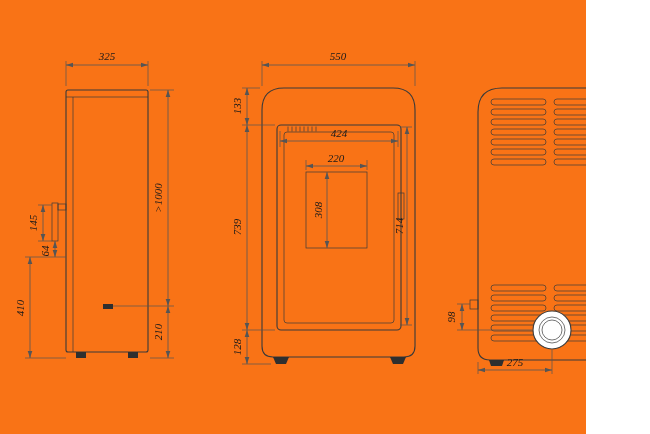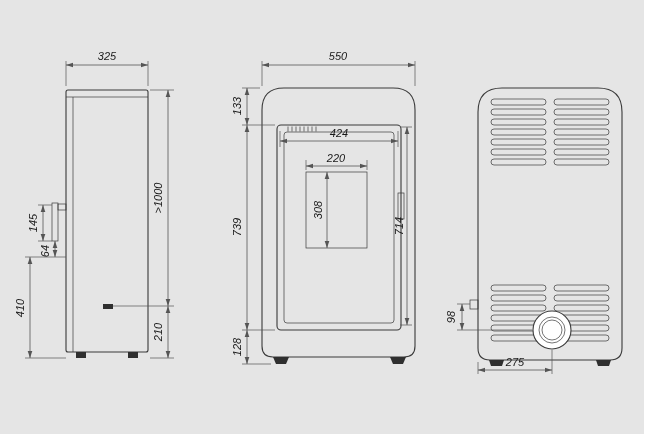--- a/index.html
+++ b/index.html
@@ -1,17 +1,17 @@
 <!DOCTYPE html>
 <html><head>
 <meta charset="utf-8">
 <style>
   html,body{margin:0;padding:0;background:#ffffff;}
-  .canvas{width:644px;height:434px;background:#e5e5e5;position:relative;overflow:hidden;
-          font-family:Liberation Sans, sans-serif;}
+  .canvas{width:586px;height:434px;background:#f97316;position:relative;overflow:hidden;
+          font-family:Liberation Serif, serif;}
   svg{display:block;}
   .obj{fill:none;stroke:#3a3a3a;stroke-width:1.1;stroke-linejoin:round;stroke-linecap:round;}
   .obj-thin{fill:none;stroke:#3a3a3a;stroke-width:0.7;}
   .dim{stroke:#555555;stroke-width:0.8;fill:none;}
   .ext{stroke:#555555;stroke-width:0.7;fill:none;}
   .dim-label{font-size:11px;font-style:italic;fill:#1a1a1a;text-anchor:middle;}
   .fill-dark{fill:#2f2f2f;stroke:none;}
   .white-fill{fill:#ffffff;}
 </style>
 </head>

